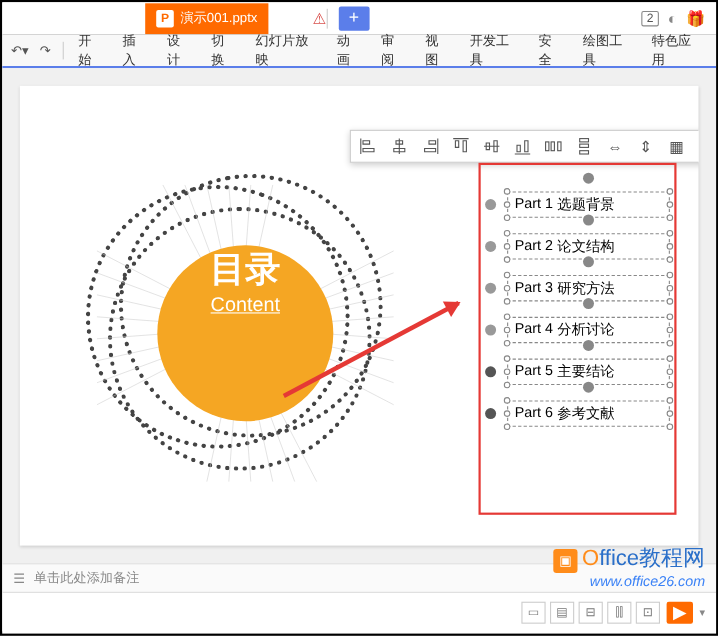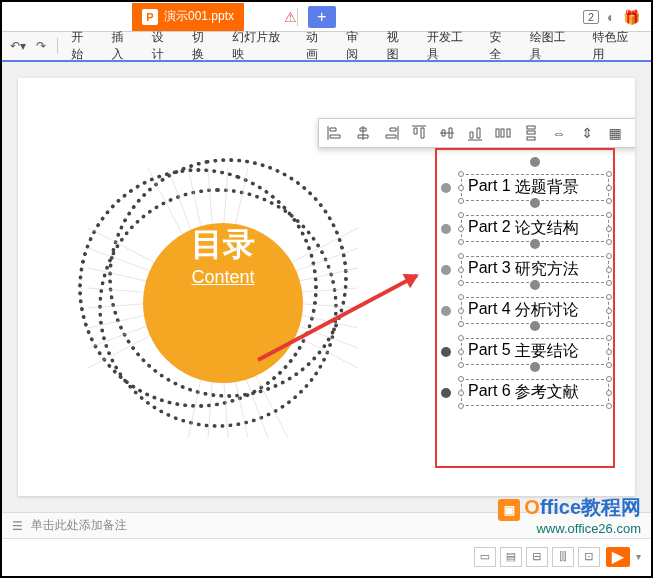--- a/index.html
+++ b/index.html
@@ -32,43 +32,43 @@
     .orange-circle .subtitle { font-size: 18px; text-decoration: underline; }
     
     .floating-toolbar { position: absolute; top: 40px; left: 300px; background: #fff; border: 1px solid #ccc; box-shadow: 0 2px 6px rgba(0,0,0,0.2); display: flex; align-items: center; padding: 4px 6px; gap: 8px; }
     .align-icon { width: 20px; height: 20px; display: flex; align-items: center; justify-content: center; color: #555; font-size: 14px; border: 1px solid transparent; }
     .align-icon svg { width: 16px; height: 16px; }
     
     .selection-box { position: absolute; top: 70px; right: 20px; width: 180px; height: 320px; border: 2px solid #e53935; padding: 10px 4px; }
     .toc-row { display: flex; align-items: center; gap: 10px; margin: 14px 0; }
     .bullet { width: 10px; height: 10px; border-radius: 50%; background: #999; }
     .bullet.dark { background: #555; }
-    .text-box { flex: 1; border: 1px dashed #888; padding: 2px 6px; font-size: 16px; position: relative; background: #fff; display: flex; gap: 4px; }
+    .text-box { flex: 1; border: 1px dashed #888; padding: 2px 6px; font-size: 13px; position: relative; background: #fff; display: flex; gap: 4px; }
     .handle { width: 6px; height: 6px; border: 1px solid #888; background: #fff; border-radius: 50%; position: absolute; }
     .handle.tl { top: -4px; left: -4px; } .handle.tr { top: -4px; right: -4px; }
     .handle.bl { bottom: -4px; left: -4px; } .handle.br { bottom: -4px; right: -4px; }
     .handle.ml { top: 50%; left: -4px; transform: translateY(-50%); }
     .handle.mr { top: 50%; right: -4px; transform: translateY(-50%); }
     .rotate-handle { width: 10px; height: 10px; border-radius: 50%; background: #888; position: absolute; top: -18px; left: 50%; transform: translateX(-50%); }
     
     .red-arrow { position: absolute; left: 240px; top: 280px; width: 180px; height: 4px; background: #e53935; transform: rotate(-28deg); transform-origin: left center; }
     .red-arrow::after { content: ''; position: absolute; right: -2px; top: -6px; border-left: 14px solid #e53935; border-top: 8px solid transparent; border-bottom: 8px solid transparent; }
     
     .notes-bar { height: 26px; background: #fafafa; border-top: 1px solid #ddd; display: flex; align-items: center; padding: 0 10px; font-size: 12px; color: #888; gap: 8px; }
     
     .status-bar { height: 36px; background: #fff; border-top: 1px solid #ddd; display: flex; align-items: center; justify-content: flex-end; padding: 0 10px; gap: 6px; }
     .view-icons { display: flex; gap: 4px; }
     .view-icon { width: 22px; height: 20px; border: 1px solid #ccc; display: flex; align-items: center; justify-content: center; color: #777; font-size: 11px; }
     .play-btn { width: 24px; height: 20px; background: #ff6a00; color: #fff; display: flex; align-items: center; justify-content: center; border-radius: 2px; }
     
     .watermark { position: absolute; right: 10px; bottom: 40px; text-align: right; }
-    .watermark .wm-title { font-size: 20px; font-weight: bold; }
+    .watermark .wm-title { font-size: 20px; font-weight: normal; }
     .wm-title .o-orange { color: #ff8c1a; } .wm-title .rest { color: #2a6fc9; }
     .wm-badge { display: inline-block; width: 22px; height: 22px; background: #ff8c1a; border-radius: 3px; color: #fff; font-size: 12px; line-height: 22px; text-align: center; margin-right: 4px; }
-    .wm-url { color: #0f766e; font-size: 13px; }
+    .wm-url { color: #3b82f6; font-size: 13px; font-style: italic; }
   </style>
 </head>
 <body>
 
 <div class="title-bar">
   <div class="tab-area">
     <div class="file-tab">
       <span class="p-icon">P</span>
       <span>演示001.pptx</span>
     </div>

